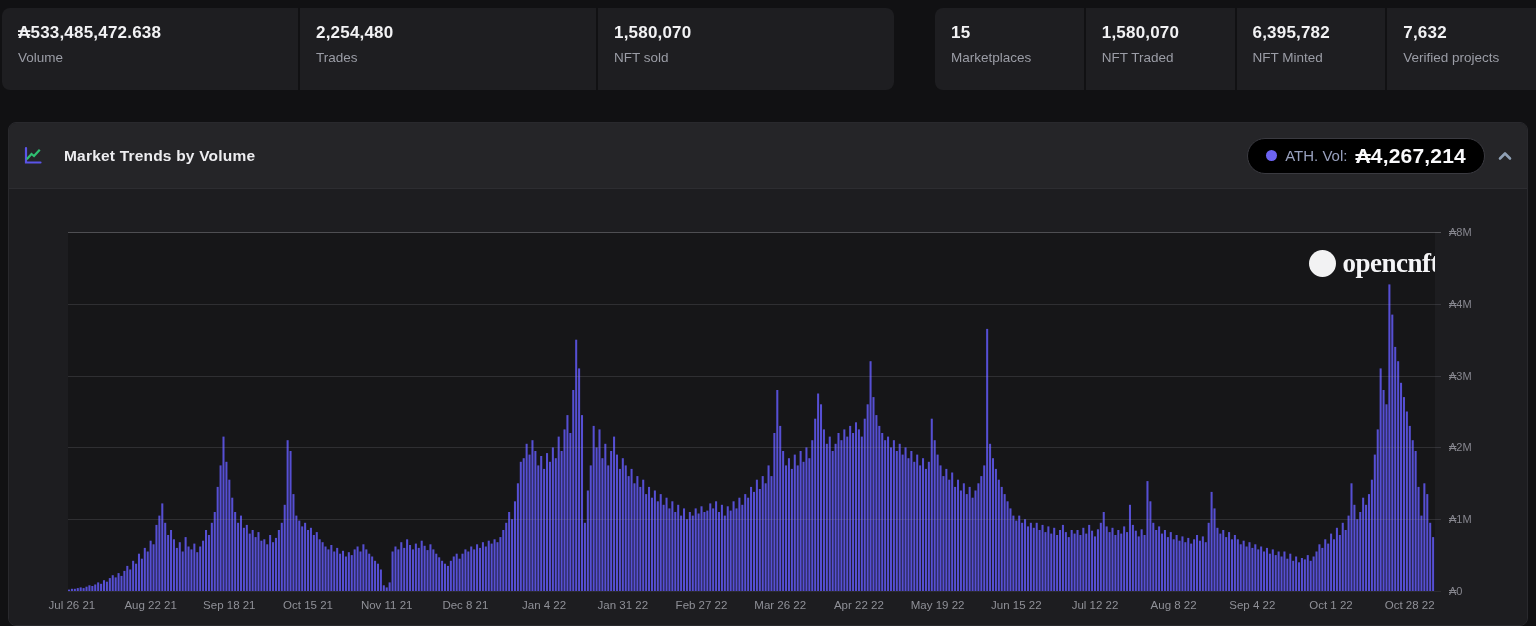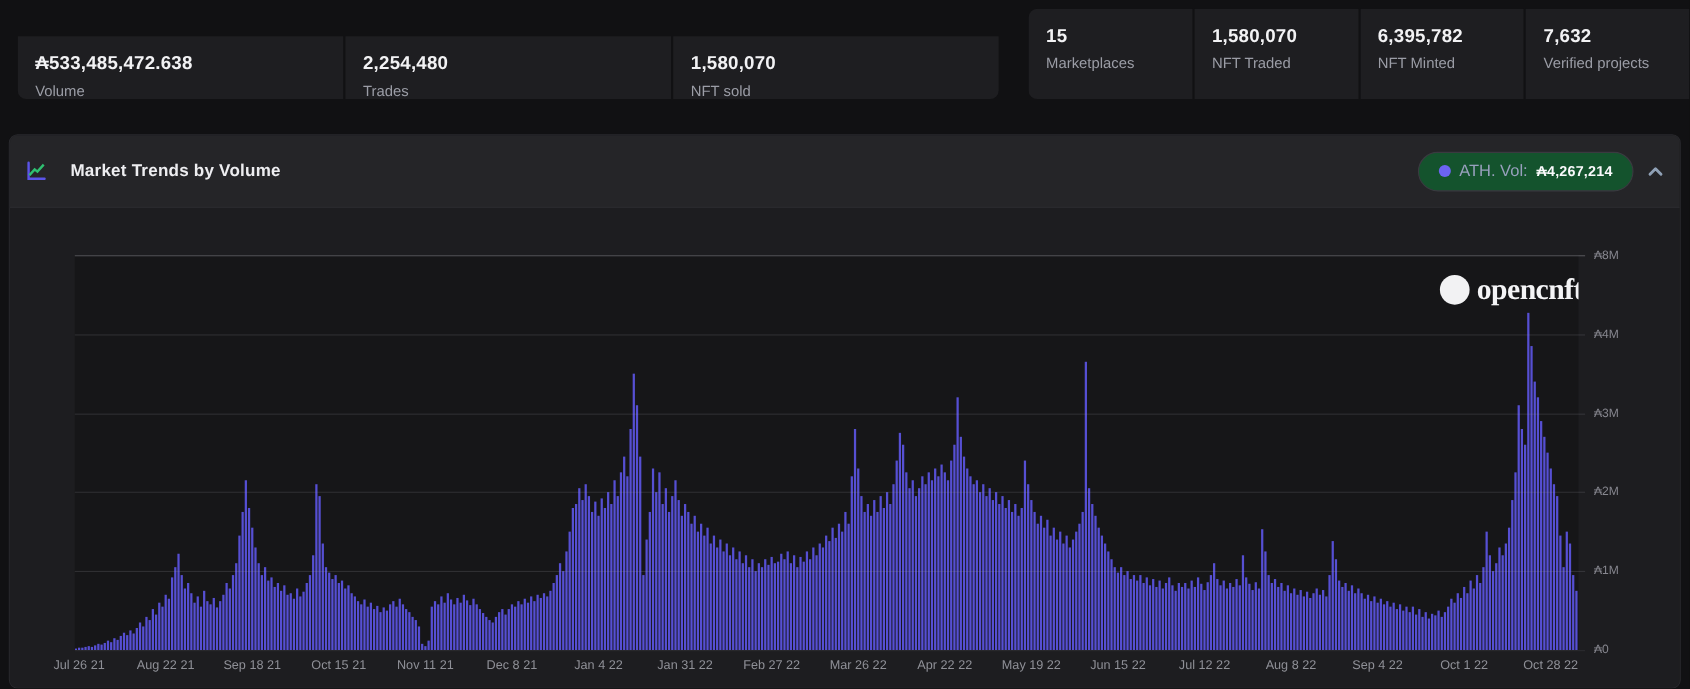--- a/index.html
+++ b/index.html
@@ -3,39 +3,39 @@
 <meta charset="utf-8">
 <style>
   * { margin:0; padding:0; box-sizing:border-box; }
   html,body { width:1536px; height:626px; background:#111113; overflow:hidden;
     font-family:"Liberation Sans","DejaVu Sans",sans-serif; }
   .page { position:relative; width:1536px; height:626px; background:#111113; }
 
   
   .stat-group { position:absolute; top:8px; height:82px; display:flex; gap:2px;
     border-radius:8px; overflow:hidden; }
-  .stat-group.left  { left:16px;  width:892px;align-items:flex-end; }
+  .stat-group.left  { left:2px;  width:892px; }
   .stat-group.right { left:935px; width:601px; border-radius:8px 0 0 8px; }
   .stat-cell { flex:1 1 0; background:#1e1e21; padding:15px 16px 0 16px; }
   .stat-value { color:#f2f2f4; font-size:17px; font-weight:700; letter-spacing:.2px; }
   .stat-label { color:#9b9da6; font-size:13.5px; margin-top:7px; font-weight:400; }
 
   
   .panel { position:absolute; left:8px; top:122px; width:1520px; height:504px;
     background:#1d1d20; border:1px solid #29292d; border-radius:8px; overflow:hidden; }
   .panel-header { position:relative; height:66px; background:#252528;
     border-bottom:1px solid #2d2d31; display:flex; align-items:center; padding:0 14px; }
   .title-wrap { display:flex; align-items:center; gap:21px; }
   .panel-title { color:#ededf0; font-size:15.5px; font-weight:700; letter-spacing:.2px; }
   .header-right { margin-left:auto; display:flex; align-items:center; gap:12px; }
   .ath-badge { display:flex; align-items:center; gap:8px; height:36px; padding:0 18px;
-    background:#14532d; border:1px solid #3a3a40; border-radius:18px; cursor:pointer; }
+    background:#000000; border:1px solid #3a3a40; border-radius:18px; cursor:pointer; }
   .ath-dot { width:11px; height:11px; border-radius:50%; }
   .ath-label { font-size:15px; color:#98a0bd; }
-  .ath-value { font-size:13px; font-weight:700; color:#fafafc; letter-spacing:.2px; }
+  .ath-value { font-size:21px; font-weight:700; color:#fafafc; letter-spacing:.2px; }
   .chevron-btn { background:none; border:none; cursor:pointer; display:flex; align-items:center; }
 
   .panel-body { position:relative; width:100%; height:437px; background:#1d1d20; }
   .plot { position:absolute; left:59px; top:43px; width:1367px; height:359px;
     background:#161618; overflow:hidden;font-family:Liberation Serif, serif; }
   .plot svg.bars { position:absolute; inset:0; width:100%; height:100%; display:block; }
   .gridline { position:absolute; left:59px; width:1373px; height:1px;
     background:rgba(163,163,172,0.18); z-index:3; pointer-events:none; }
   .gridline.top { background:rgba(200,200,206,0.32); }
   .gridline.zero { background:rgba(163,163,172,0.10); }

